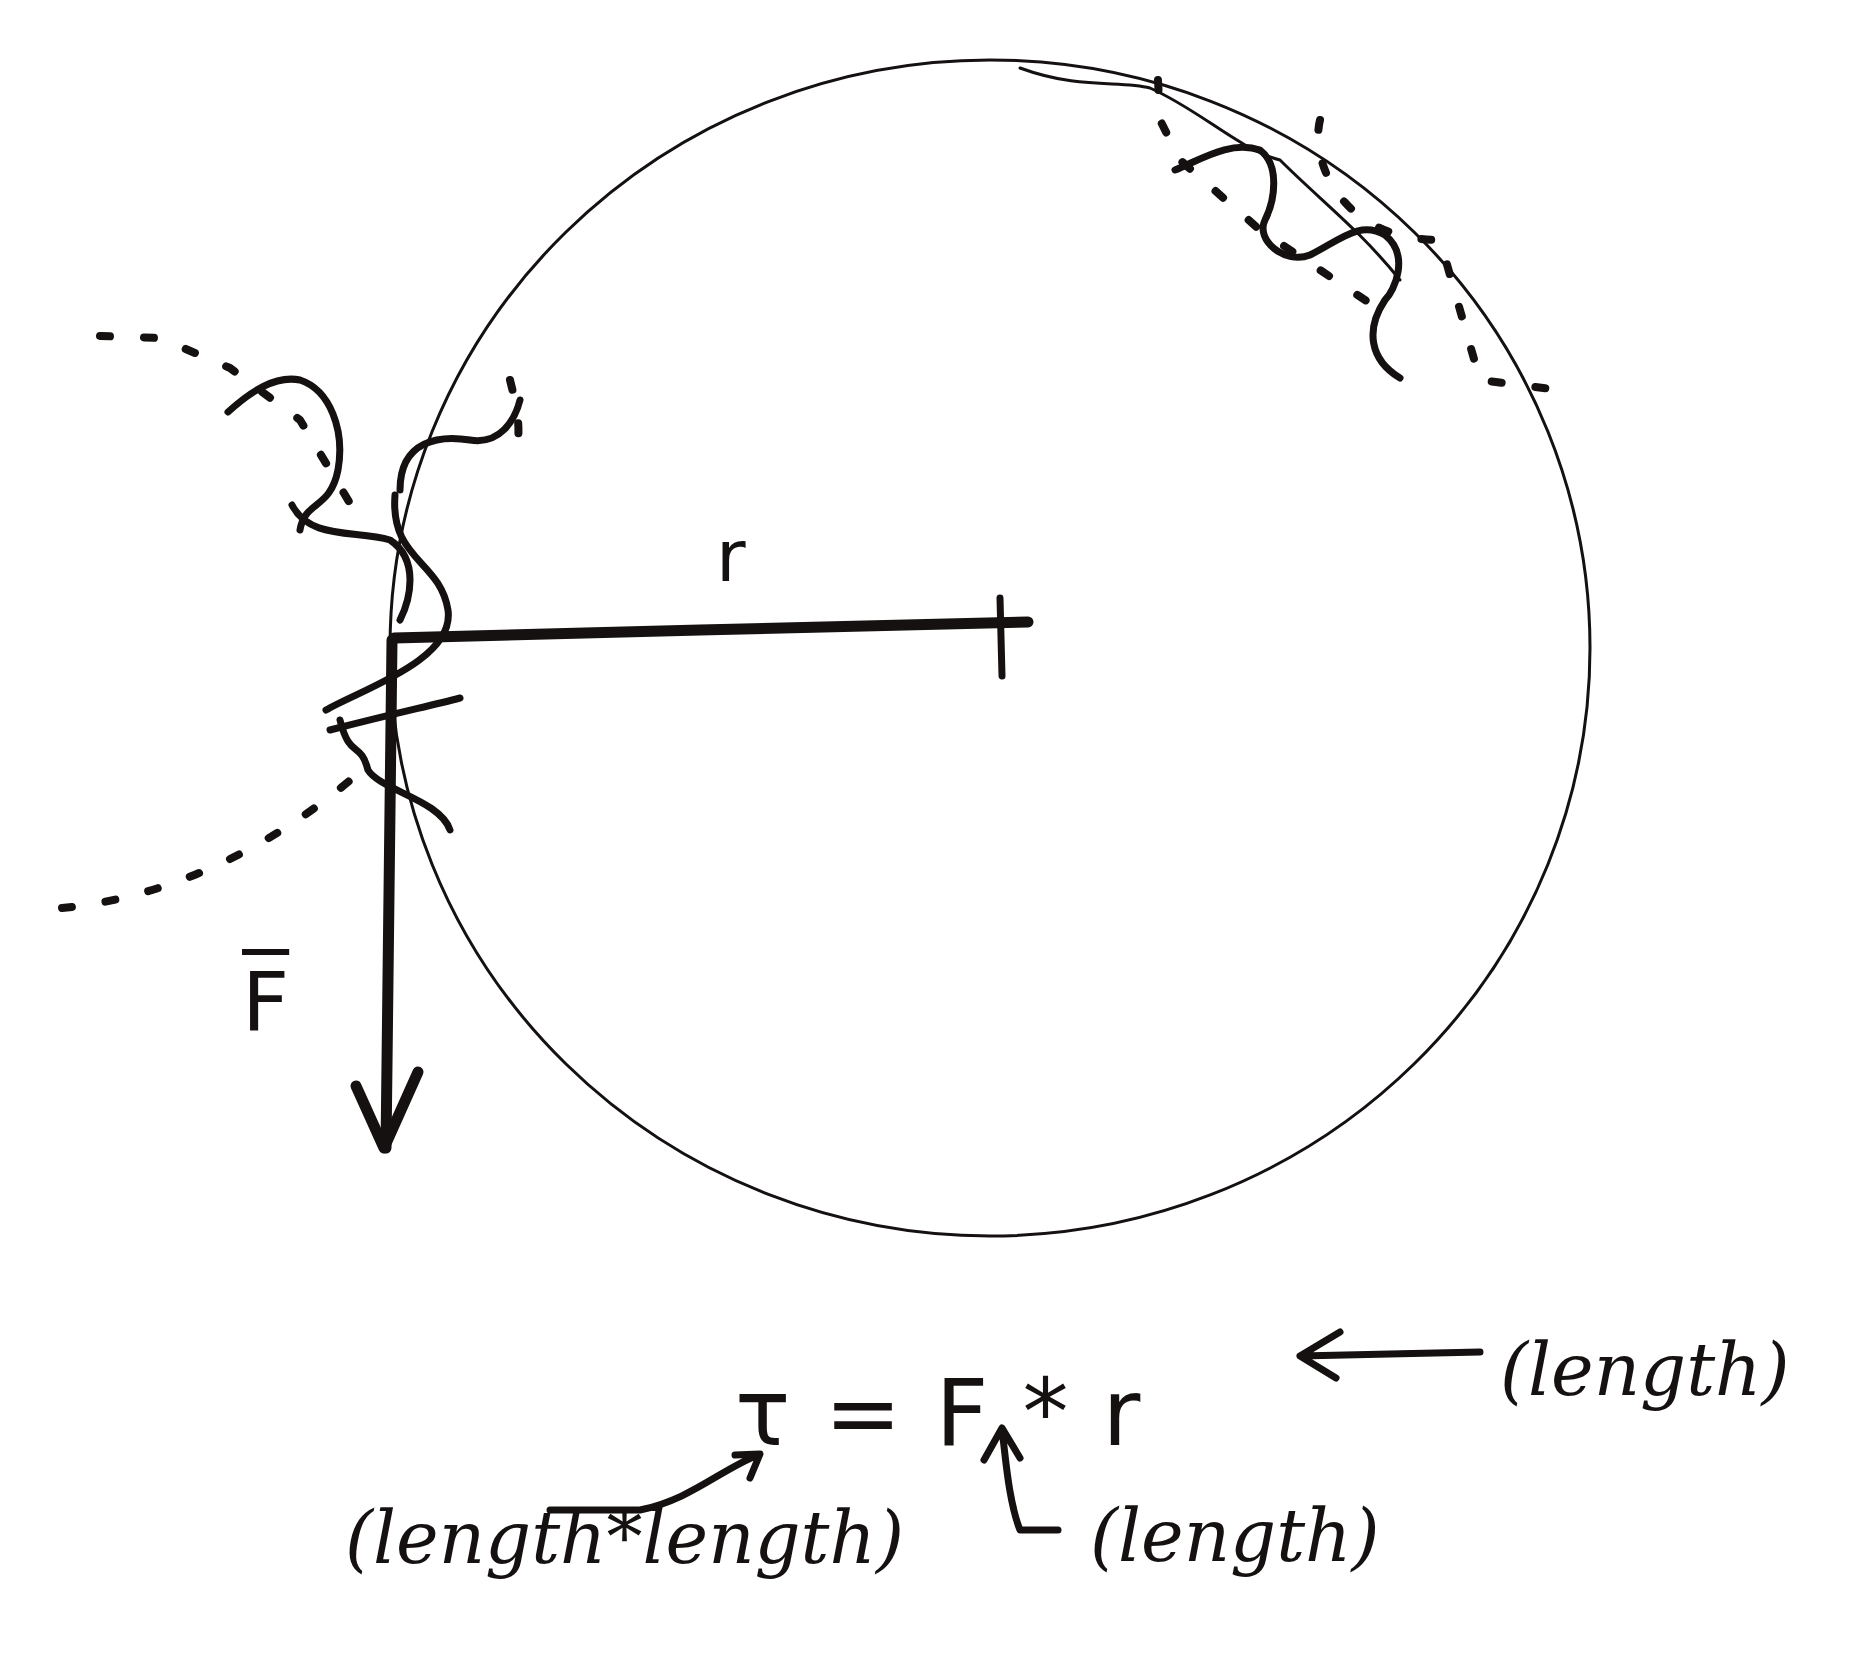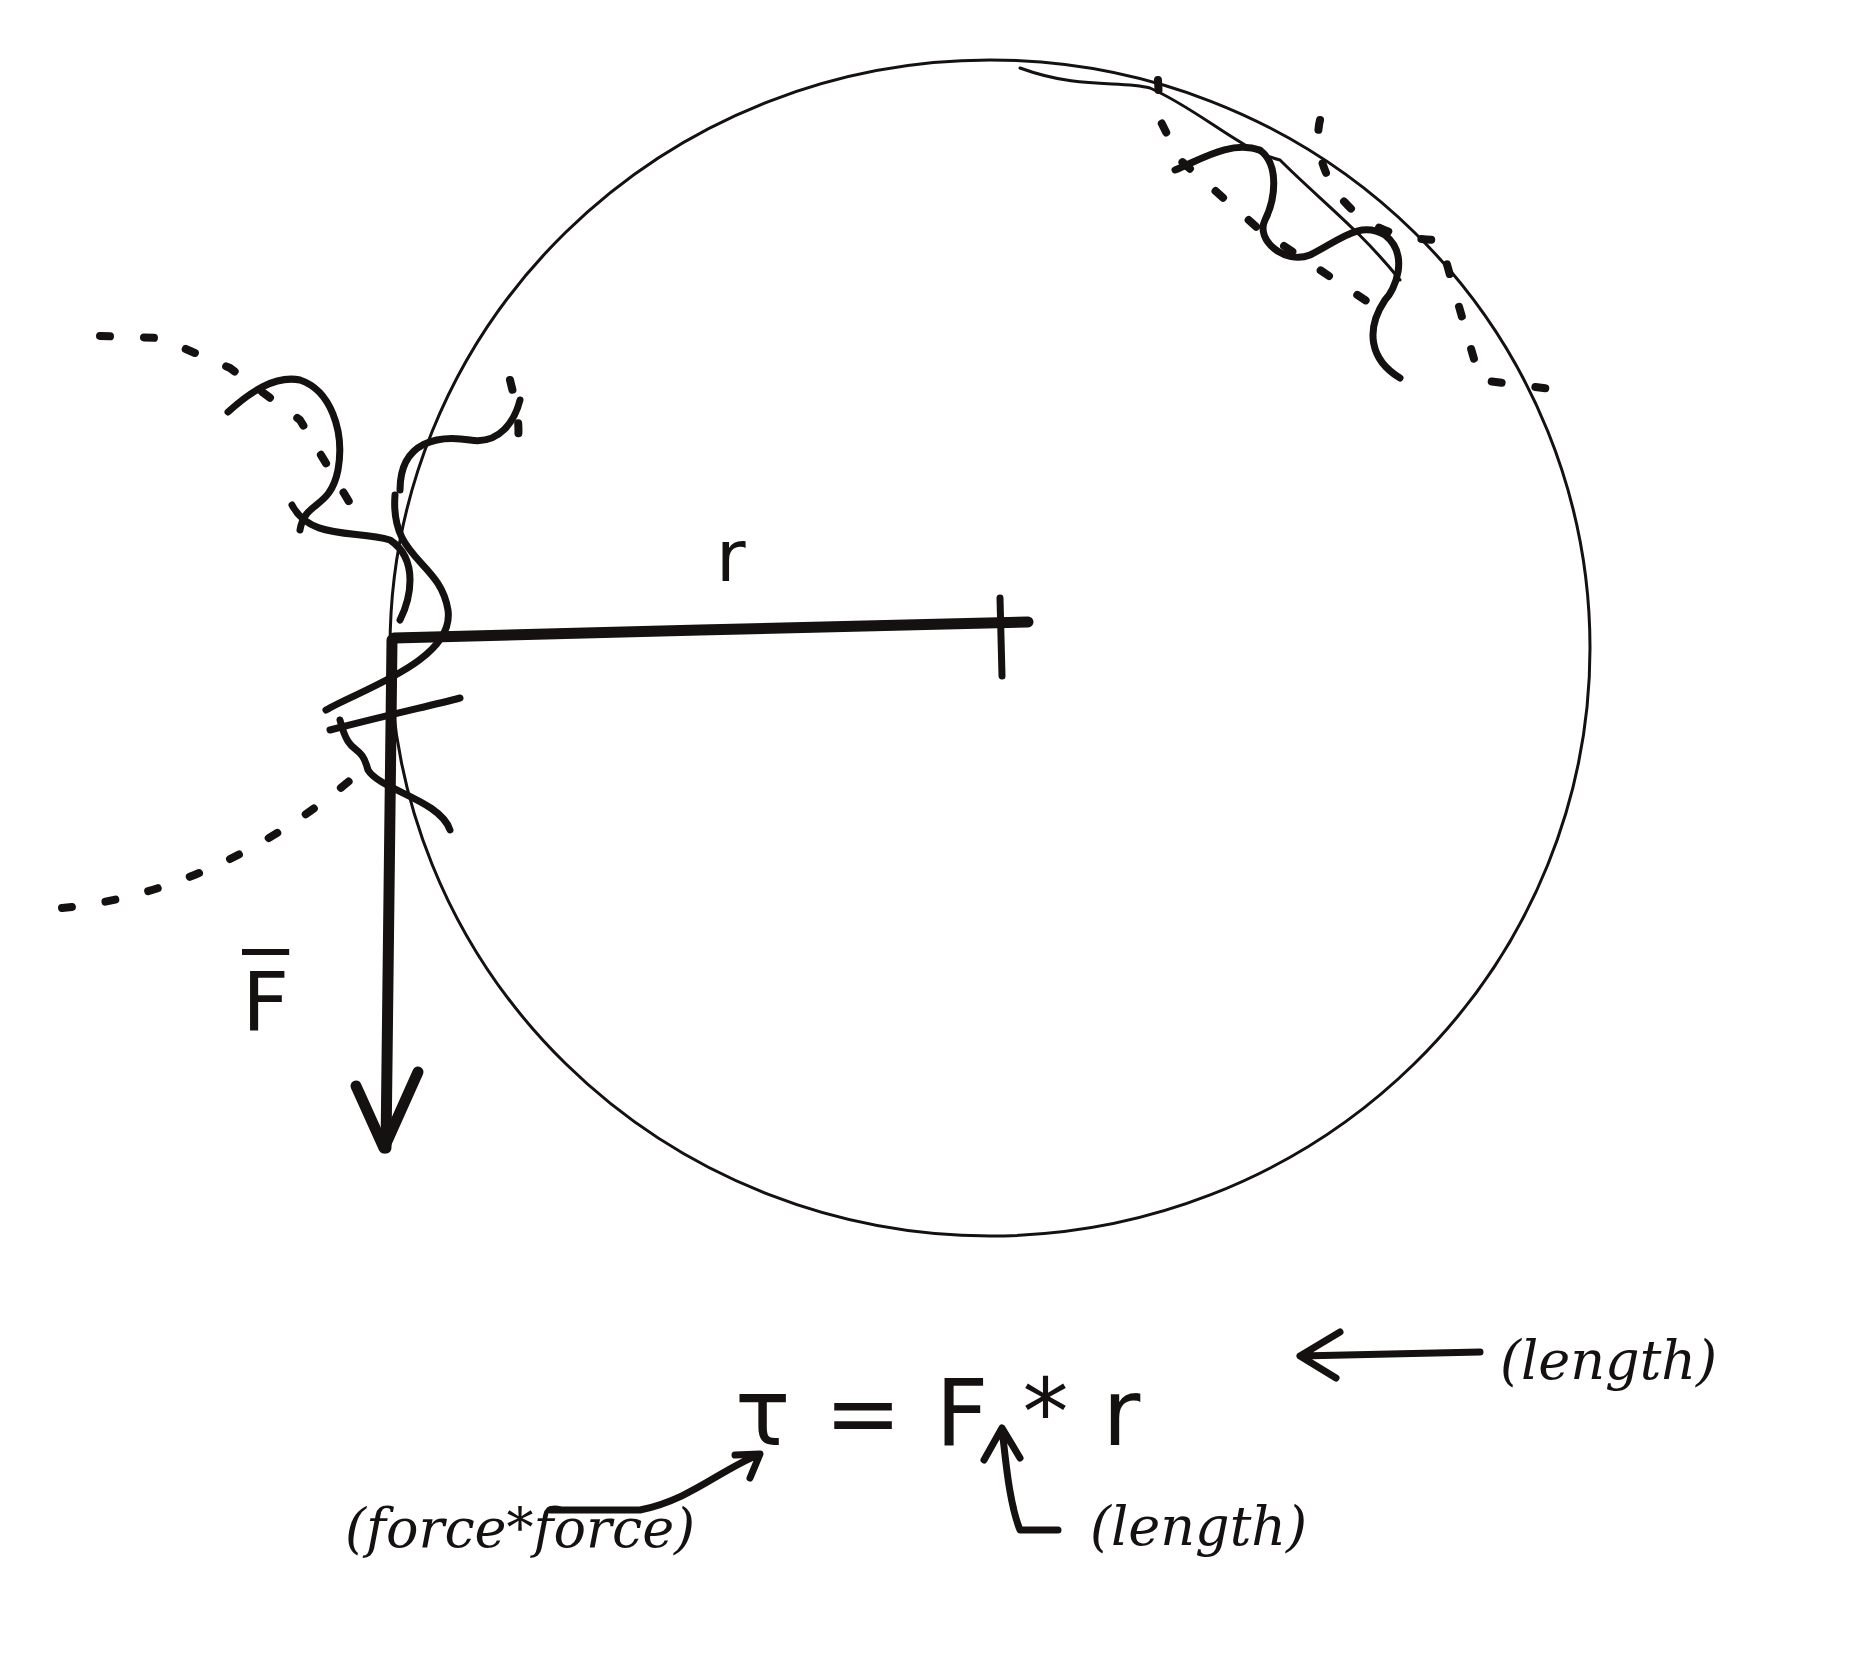--- a/index.html
+++ b/index.html
@@ -13,21 +13,21 @@
     .label {
       position: absolute;
       font-family: "DejaVu Sans", sans-serif;
       color: #141110;
       white-space: nowrap;
       line-height: 1;
     }
     .lbl-r { left: 716px; top: 520px; font-size: 72px; }
     .lbl-F { left: 242px; top: 962px; font-size: 82px; text-decoration: overline; text-decoration-thickness: 6px; }
     .eq { position: absolute; left: 735px; top: 1360px; font-size: 92px; font-family: "DejaVu Sans", sans-serif; color: #141110; display: flex; gap: 34px; align-items: baseline; }
-    .ann { font-family: "DejaVu Serif", serif; font-style: italic; font-size: 54px; }
+    .ann { font-family: "DejaVu Serif", serif; font-style: italic; font-size: 72px; }
     .ann-length { left: 1500px; top: 1334px; }
     .ann-force { left: 1090px; top: 1500px; }
     .ann-fl { left: 345px; top: 1502px; }
   </style>
 </head>
 <body>
 
 <svg class="sketch" viewBox="0 0 1872 1664" xmlns="http://www.w3.org/2000/svg">
 
   <ellipse class="ink thin" cx="990" cy="648" rx="600" ry="588"></ellipse>
@@ -69,13 +69,13 @@
 <div class="eq">
   <span>τ</span>
   <span>=</span>
   <span>F</span>
   <span>*</span>
   <span>r</span>
 </div>
 
 <span class="label ann ann-length">(length)</span>
 <span class="label ann ann-force">(length)</span>
-<span class="label ann ann-fl">(force*force)</span>
+<span class="label ann ann-fl">(length*length)</span>
 
 </body></html>

